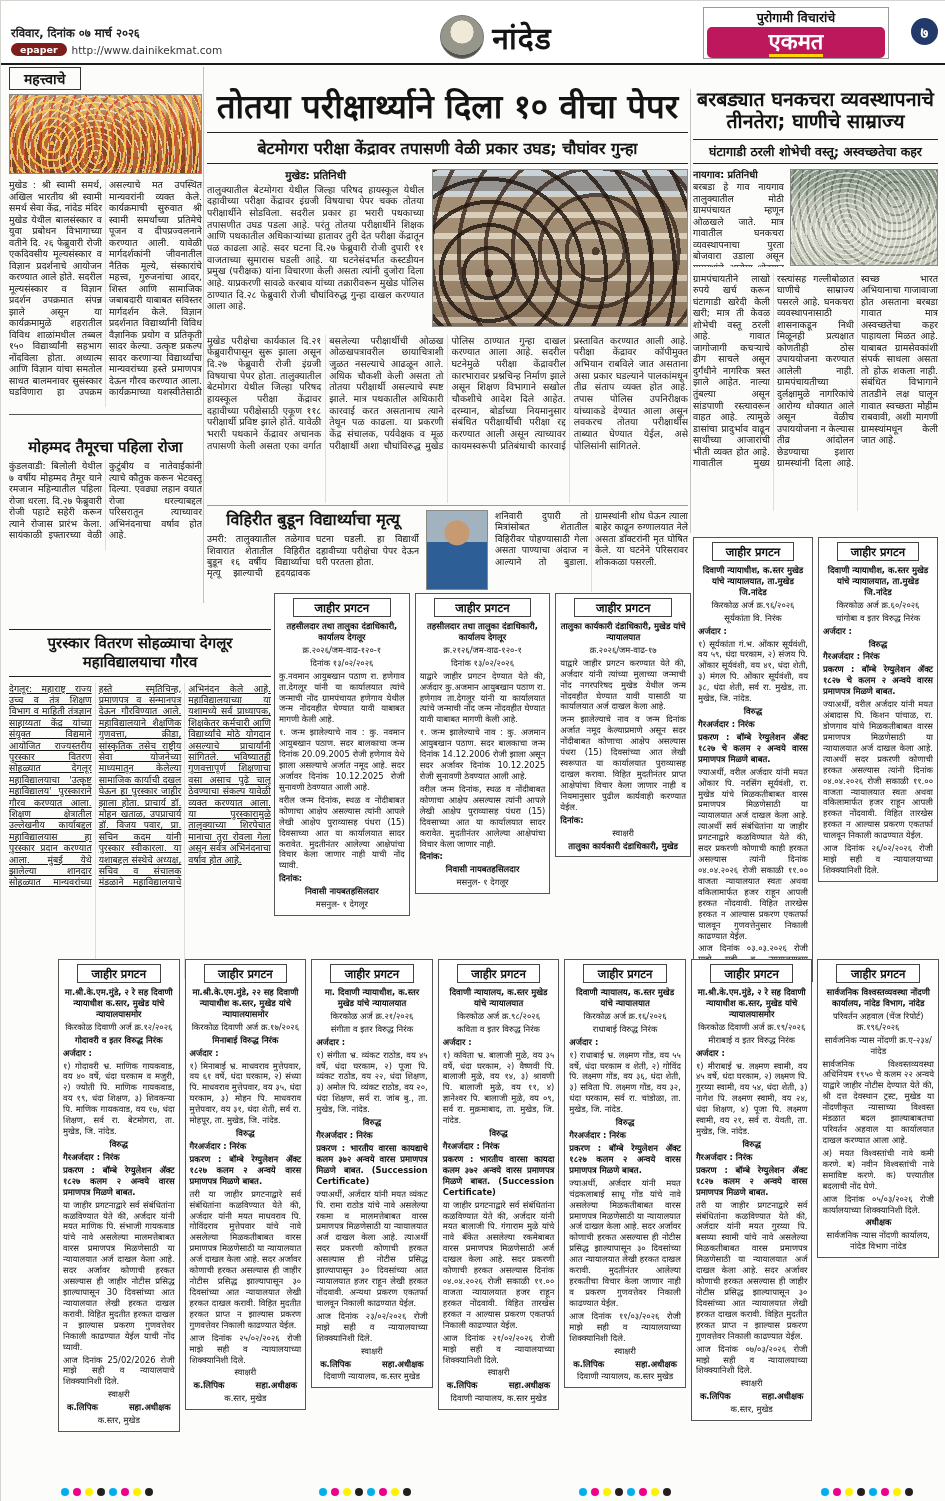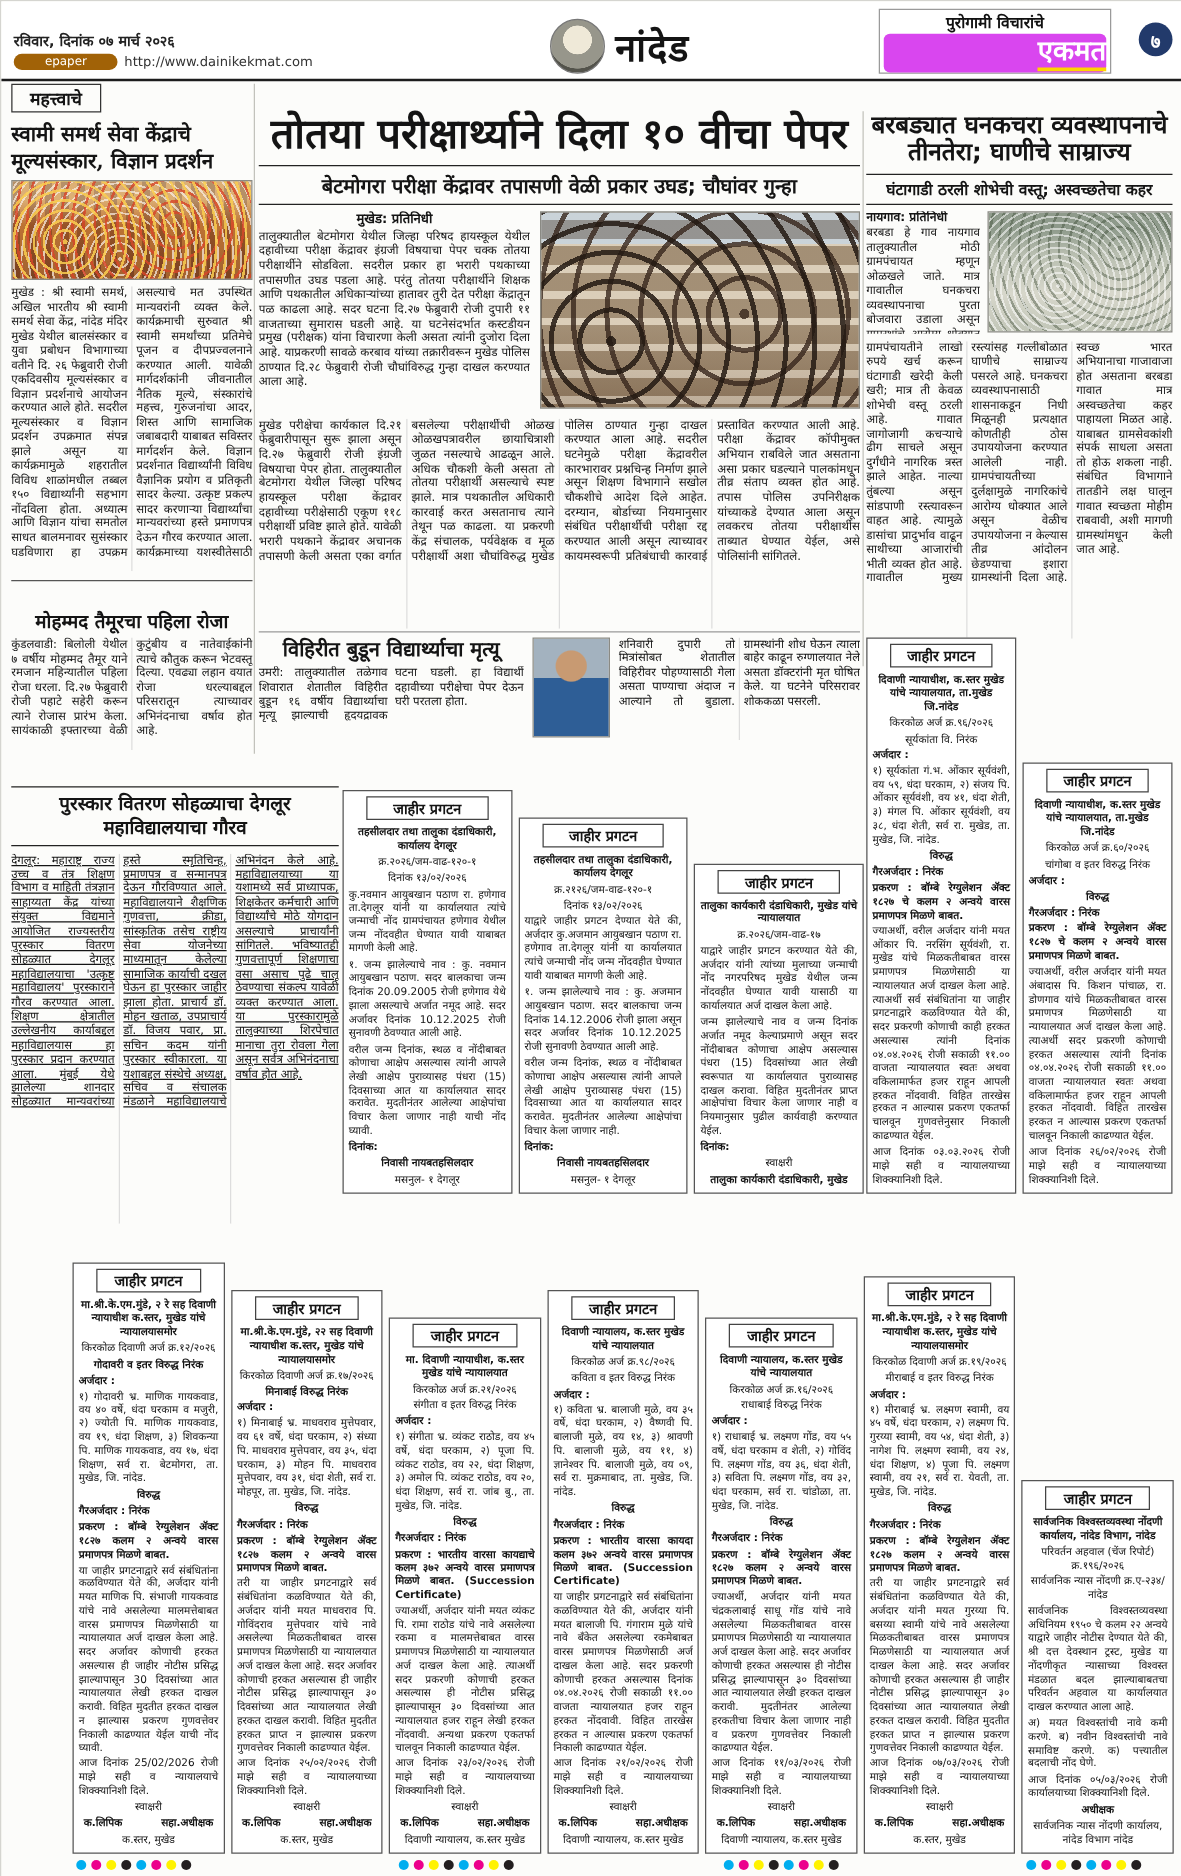--- a/index.html
+++ b/index.html
@@ -3,28 +3,28 @@
 <meta charset="utf-8">
 <style>
   html,body{margin:0;padding:0;background:#e8e8e4;}
   .page{position:relative;width:945px;height:1501px;margin:0 auto;background:#fcfcfa;
         font-family:"DejaVu Sans",sans-serif;color:#141414;overflow:hidden;border:1px solid #d5d5d0;}
 
   
   .hdr{position:absolute;left:0;top:0;width:100%;height:62px;border-bottom:2px solid #1c1c1c;background:#fff;}
   .hdr-date{position:absolute;left:10px;top:24px;font-size:11.5px;font-weight:700;color:#222;}
   .hdr-epaper{position:absolute;left:10px;top:42px;display:flex;align-items:center;gap:5px;font-size:10.5px;color:#333;}
-  .epaper-pill{background:#a16207;color:#fff;border-radius:9px;padding:1px 25px;font-size:9.5px;font-weight:400;cursor:pointer;}
+  .epaper-pill{background:#7f1d1d;color:#fff;border-radius:9px;padding:1px 9px;font-size:9.5px;font-weight:700;cursor:pointer;}
   .hdr-center{position:absolute;left:370px;top:14px;width:250px;display:flex;justify-content:center;align-items:center;gap:8px;}
   .masthead-logo{width:42px;height:42px;border-radius:50%;border:1px solid #777;
       background:radial-gradient(circle at 50% 38%,#efe9d8 0 34%,#97968b 35% 68%,#53534b 69%);}
   .edition{font-size:30px;font-weight:800;letter-spacing:1px;}
   .hdr-right{position:absolute;left:702px;top:6px;width:186px;height:52px;border:1px solid #9a9a9a;background:#fff;text-align:center;padding:1px 3px;box-sizing:border-box;}
   .tagline{font-size:12.5px;font-weight:700;font-family:"DejaVu Serif",serif;color:#111;}
-  .masthead-red{margin-top:1px;background:#d946ef;border-radius:5px;height:31px;display:flex;align-items:center;justify-content:flex-end;}
+  .masthead-red{margin-top:1px;background:#be185d;border-radius:5px;height:31px;display:flex;align-items:center;justify-content:center;}
   .masthead-red span{color:#fff;font-size:22px;font-weight:800;border-bottom:3px solid #ffd400;line-height:25px;}
   .page-circle{position:absolute;left:910px;top:17px;width:27px;height:27px;border-radius:50%;background:#223a6b;color:#fff;
       font-size:15px;font-weight:700;display:flex;align-items:center;justify-content:center;}
 
   
   .photo{border:1px solid #8a8a84;box-sizing:border-box;}
   .vline{position:absolute;width:1px;background:#c2c2bc;}
   .jtext{text-align:justify;line-height:1.24;overflow:hidden;}
 
   
@@ -81,21 +81,21 @@
       repeating-radial-gradient(circle at 72% 30%, rgba(55,70,48,.4) 0 2px, transparent 2px 8px),
       linear-gradient(180deg,#8e9a8b 0 14%,#b8beb0 35%,#d7d7cb 68%,#c2c6b8 100%);}
   .rs-cols{margin-top:6px;font-size:9.3px;column-count:3;column-gap:7px;column-rule:1px solid #ddd;height:238px;}
 
   
   .puraskar{position:absolute;left:8px;top:628px;width:262px;}
   .pk-h{border-top:1.5px solid #222;border-bottom:1.5px solid #222;font-size:15px;font-weight:800;text-align:center;padding:4px 0;line-height:1.25;}
   .pk-body{margin-top:6px;font-size:9.2px;column-count:3;column-gap:7px;column-rule:1px solid #ddd;height:296px;text-decoration:underline;}
 
   
-  .notice-row{position:absolute;display:flex;gap:5px;align-items:flex-end;}
+  .notice-row{position:absolute;display:flex;gap:5px;align-items:flex-start;}
   .row-midleft{left:273px;top:592px;width:417px;height:362px;}
   .row-midright{left:692px;top:536px;width:245px;height:418px;}
   .row-bottom{left:57px;top:958px;width:881px;height:524px;}
   .notice{flex:1;border:1px solid #555;background:#fff;padding:3px 4px;box-sizing:border-box;overflow:hidden;}
   .notice-title{text-align:center;font-weight:800;font-size:11.5px;border:1px solid #444;margin:1px 14px 4px;padding:1px 2px;}
   .nl{font-size:8.4px;line-height:1.3;margin-bottom:2px;}
   .nl.c{text-align:center;}
   .nl.cb{text-align:center;font-weight:700;}
   .nl.b{font-weight:700;text-align:justify;}
   .nl.j{text-align:justify;}
@@ -127,21 +127,20 @@
       </div>
     </div>
     <div class="page-circle">७</div>
   </div>
 
   <div class="vline" style="left:202px;top:66px;height:536px;"></div>
   <div class="vline" style="left:689px;top:88px;height:444px;"></div>
 
   <div class="leftcol">
     <div class="sec-hdr">महत्त्वाचे</div>
-    <div class="lc-h1">स्वामी समर्थ सेवा केंद्राचे मूल्यसंस्कार, विज्ञान प्रदर्शन</div>
     <div class="photo crowd-photo"></div>
     <div class="lc-body jtext">मुखेड : श्री स्वामी समर्थ, अखिल भारतीय श्री स्वामी समर्थ सेवा केंद्र, नांदेड मंदिर मुखेड येथील बालसंस्कार व युवा प्रबोधन विभागाच्या वतीने दि. २६ फेब्रुवारी रोजी एकदिवसीय मूल्यसंस्कार व विज्ञान प्रदर्शनाचे आयोजन करण्यात आले होते. सदरील मूल्यसंस्कार व विज्ञान प्रदर्शन उपक्रमात संपन्न झाले असून या कार्यक्रमामुळे शहरातील विविध शाळांमधील तब्बल १५० विद्यार्थ्यांनी सहभाग नोंदविला होता. अध्यात्म आणि विज्ञान यांचा समतोल साधत बालमनावर सुसंस्कार घडविणारा हा उपक्रम असल्याचे मत उपस्थित मान्यवरांनी व्यक्त केले. कार्यक्रमाची सुरुवात श्री स्वामी समर्थांच्या प्रतिमेचे पूजन व दीपप्रज्वलनाने करण्यात आली. यावेळी मार्गदर्शकांनी जीवनातील नैतिक मूल्ये, संस्कारांचे महत्त्व, गुरुजनांचा आदर, शिस्त आणि सामाजिक जबाबदारी याबाबत सविस्तर मार्गदर्शन केले. विज्ञान प्रदर्शनात विद्यार्थ्यांनी विविध वैज्ञानिक प्रयोग व प्रतिकृती सादर केल्या. उत्कृष्ट प्रकल्प सादर करणाऱ्या विद्यार्थ्यांचा मान्यवरांच्या हस्ते प्रमाणपत्र देऊन गौरव करण्यात आला. कार्यक्रमाच्या यशस्वीतेसाठी केंद्राच्या सर्व सेवेकऱ्यांनी परिश्रम घेतले.</div>
     <div class="lc-h2">मोहम्मद तैमूरचा पहिला रोजा</div>
     <div class="lc-body2 jtext">कुंडलवाडी: बिलोली येथील ७ वर्षीय मोहम्मद तैमूर याने रमजान महिन्यातील पहिला रोजा धरला. दि.२७ फेब्रुवारी रोजी पहाटे सहेरी करून त्याने रोजास प्रारंभ केला. सायंकाळी इफ्तारच्या वेळी कुटुंबीय व नातेवाईकांनी त्याचे कौतुक करून भेटवस्तू दिल्या. एवढ्या लहान वयात रोजा धरल्याबद्दल परिसरातून त्याच्यावर अभिनंदनाचा वर्षाव होत आहे.</div>
   </div>
 
   <div class="mainstory">
     <div class="ms-h1">तोतया परीक्षार्थ्याने दिला १० वीचा पेपर</div>
     <div class="ms-sub">बेटमोगरा परीक्षा केंद्रावर तपासणी वेळी प्रकार उघड; चौघांवर गुन्हा</div>
     <div class="ms-row">

